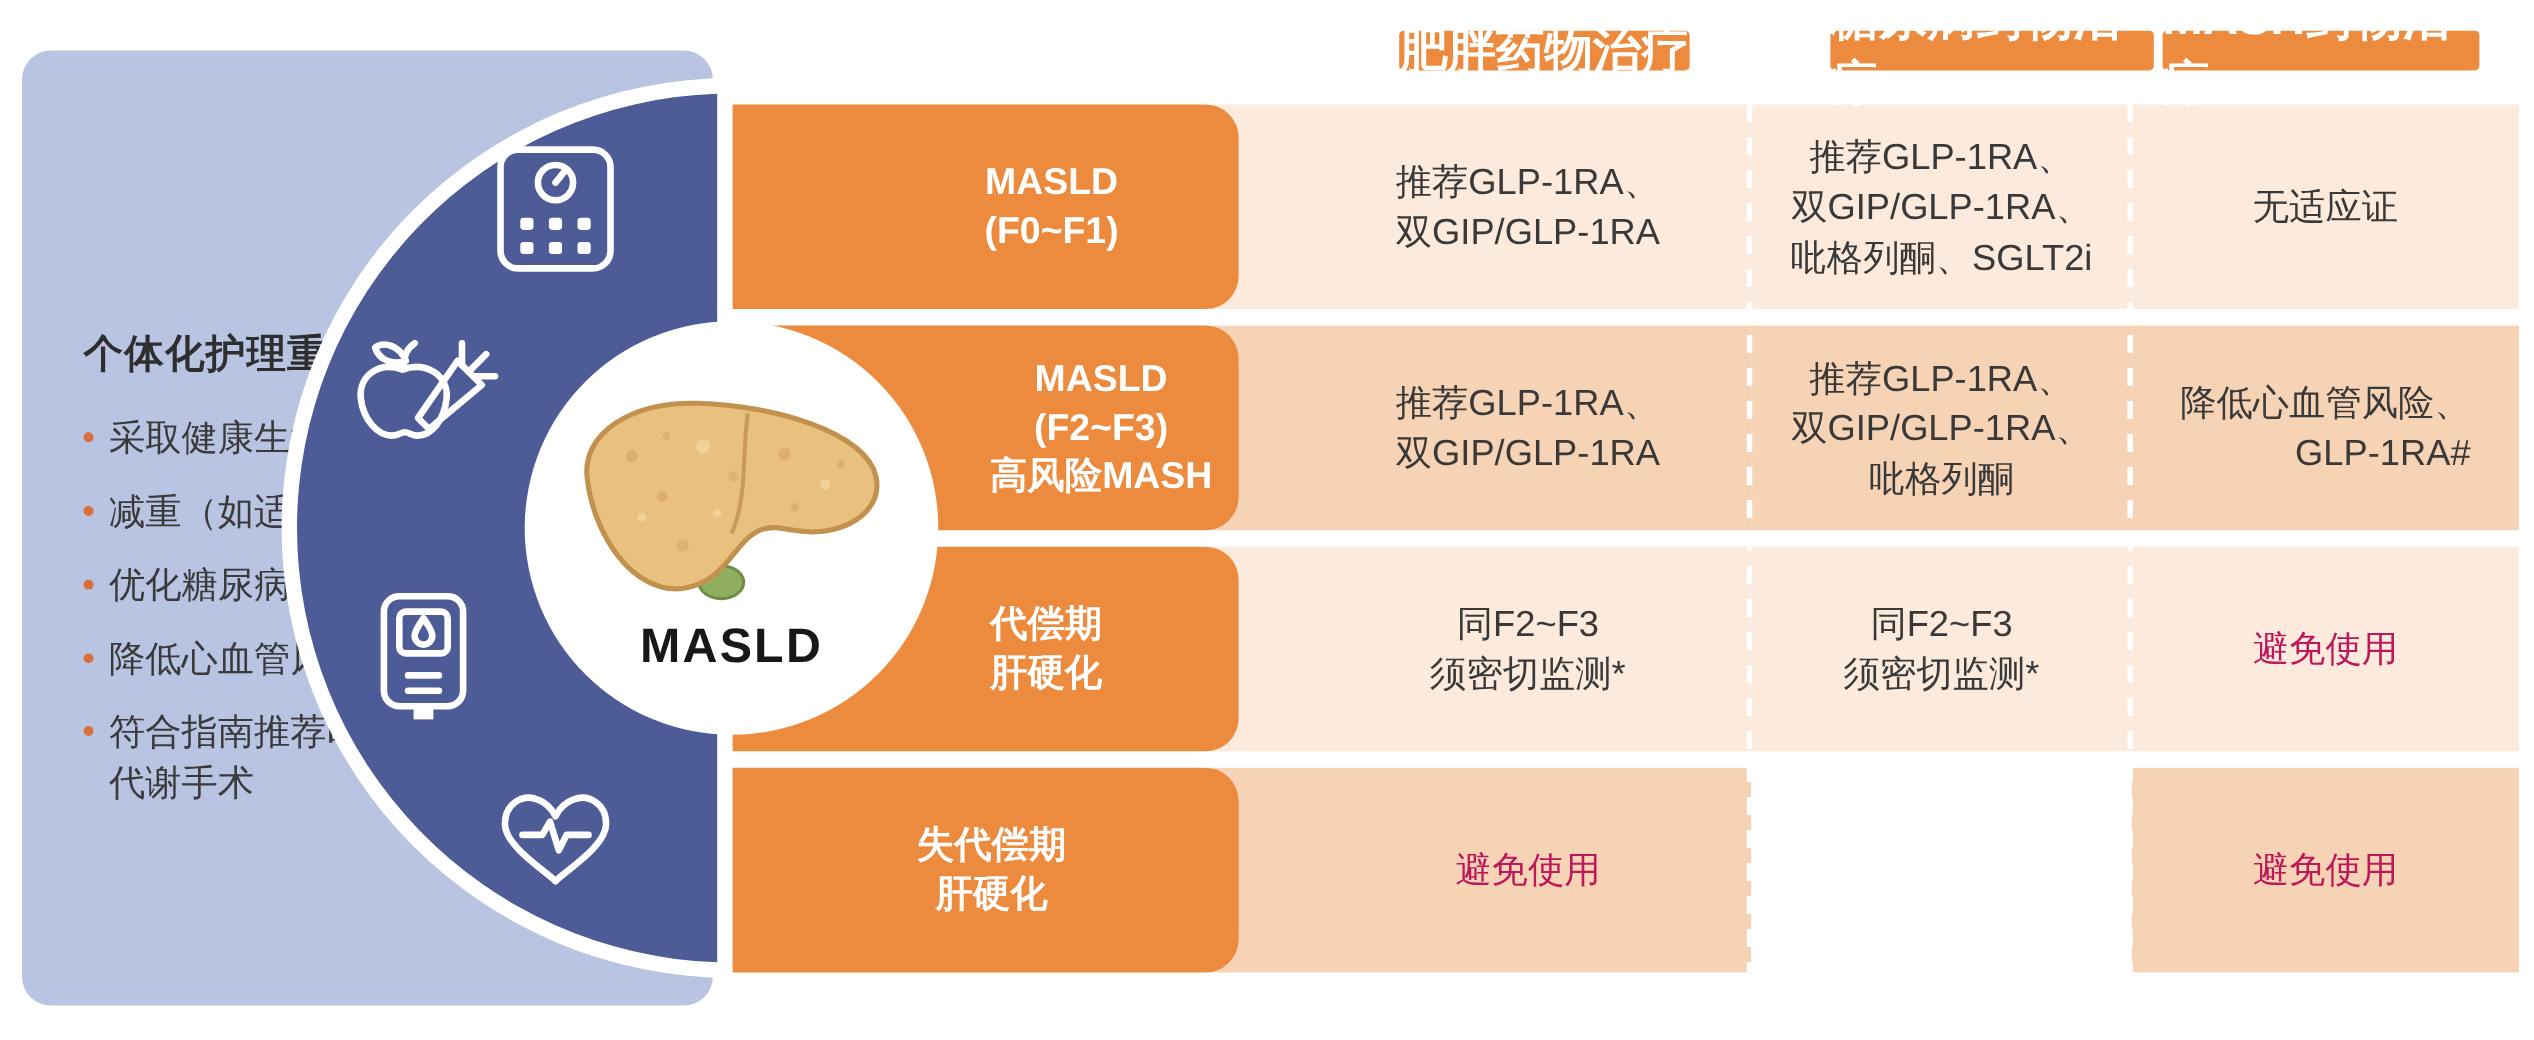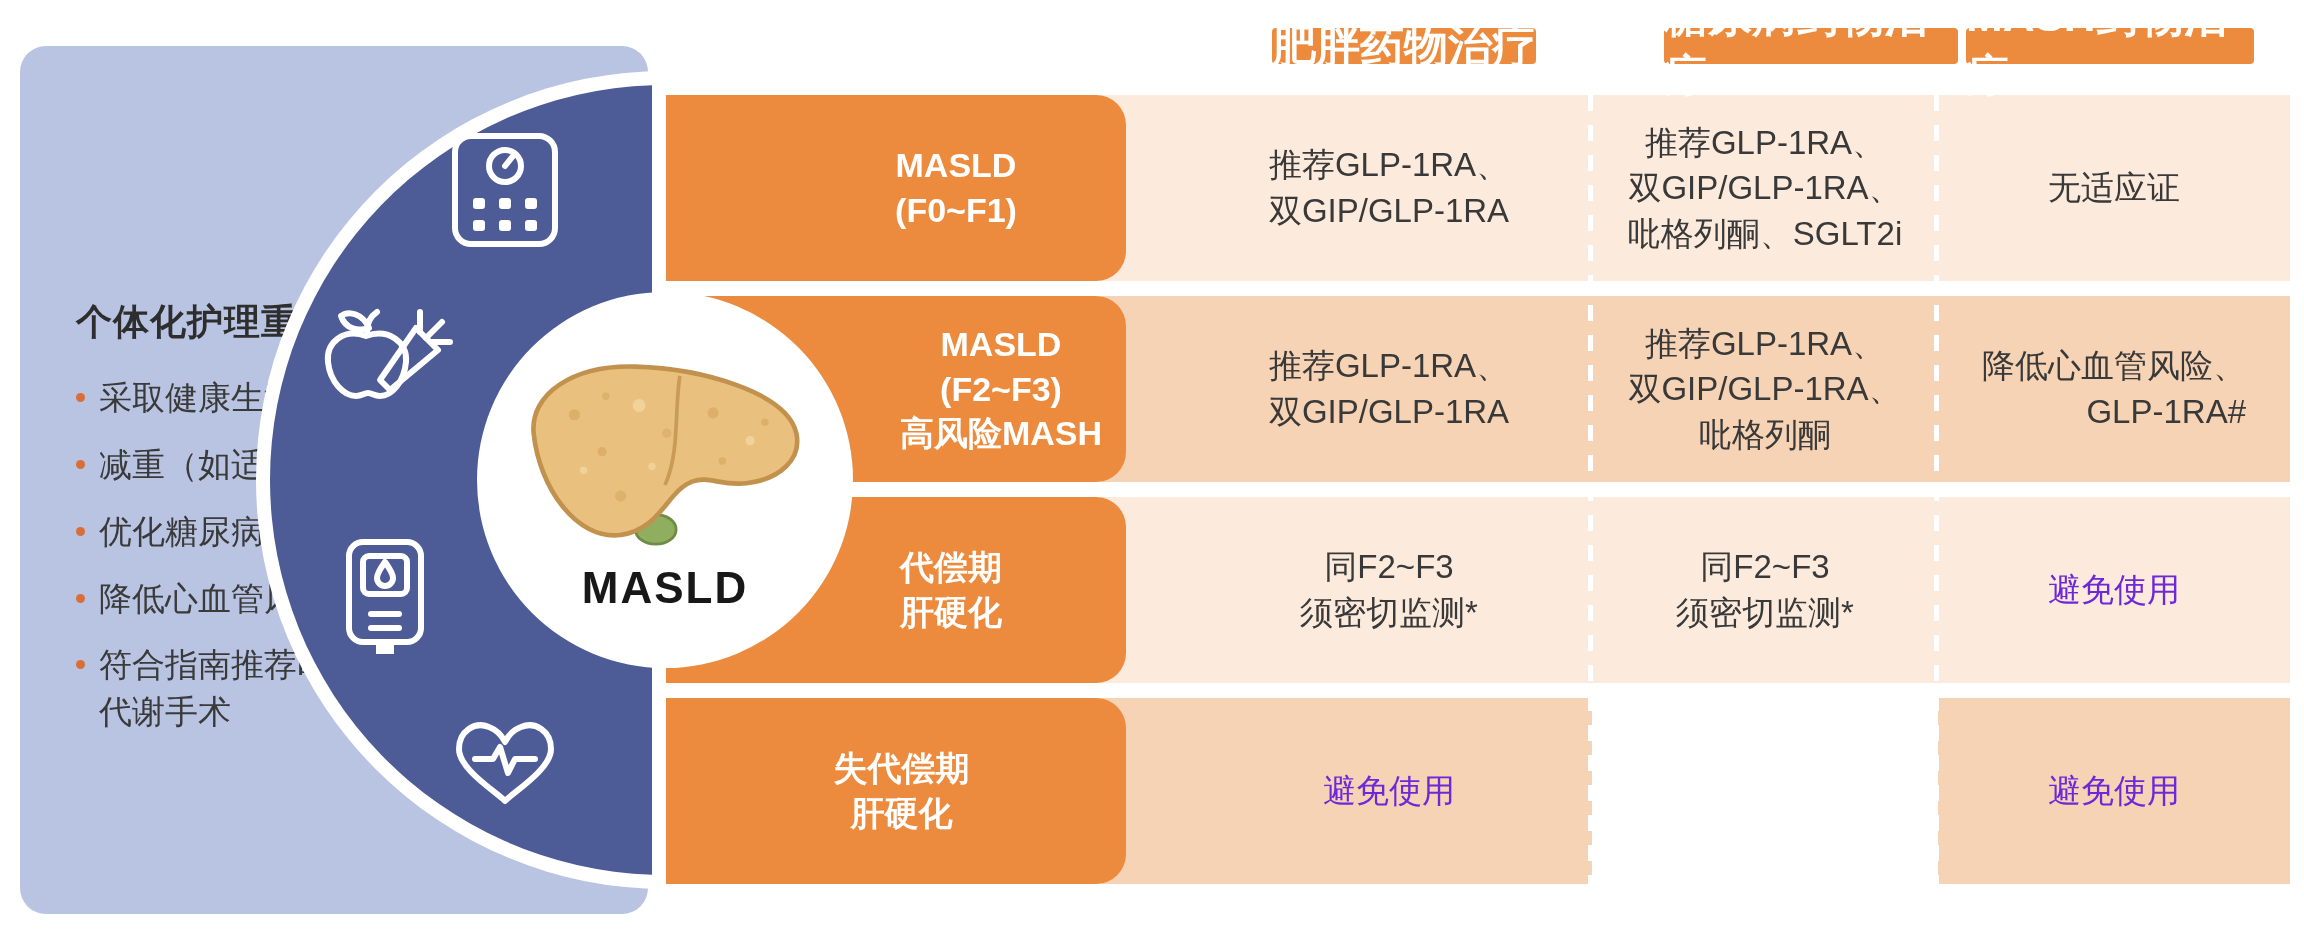--- a/index.html
+++ b/index.html
@@ -21,21 +21,21 @@
 
   
   .row  { position:absolute; left:666px; width:1624px; height:186px; }
   .cell { position:absolute; top:0; height:186px; display:flex; align-items:center; justify-content:center; text-align:center; }
   .c1 { left:436px;  width:490px; padding-left:84px; }
   .c2 { left:926px;  width:346px; }
   .c3 { left:1272px; width:352px;text-align:right; }
   .bg-l { background:#fcebdc; }
   .bg-d { background:#f6d3b4; }
   .ctext { font-size:33px; color:#393939; line-height:1.38; white-space:pre-line; }
-  .ctext.red { color:#6d28d9; }
+  .ctext.red { color:#be185d; }
 
   .stage-block { position:absolute; left:0; top:0; width:460px; height:186px; background:#ec8b3e;
     border-radius:0 30px 30px 0; display:flex; align-items:center; justify-content:center; }
   .s1 { padding-left:120px; } .s2 { padding-left:210px; } .s3 { padding-left:110px; } .s4 { padding-left:11px; }
   .stext { font-size:34px; font-weight:bold; color:#ffffff; line-height:1.32; white-space:pre-line; text-align:center; }
 
   
   .vsep { position:absolute; top:95px; height:789px; width:5px;
     background:repeating-linear-gradient(180deg,#ffffff 0 16px, rgba(255,255,255,0) 16px 30px); }
 

